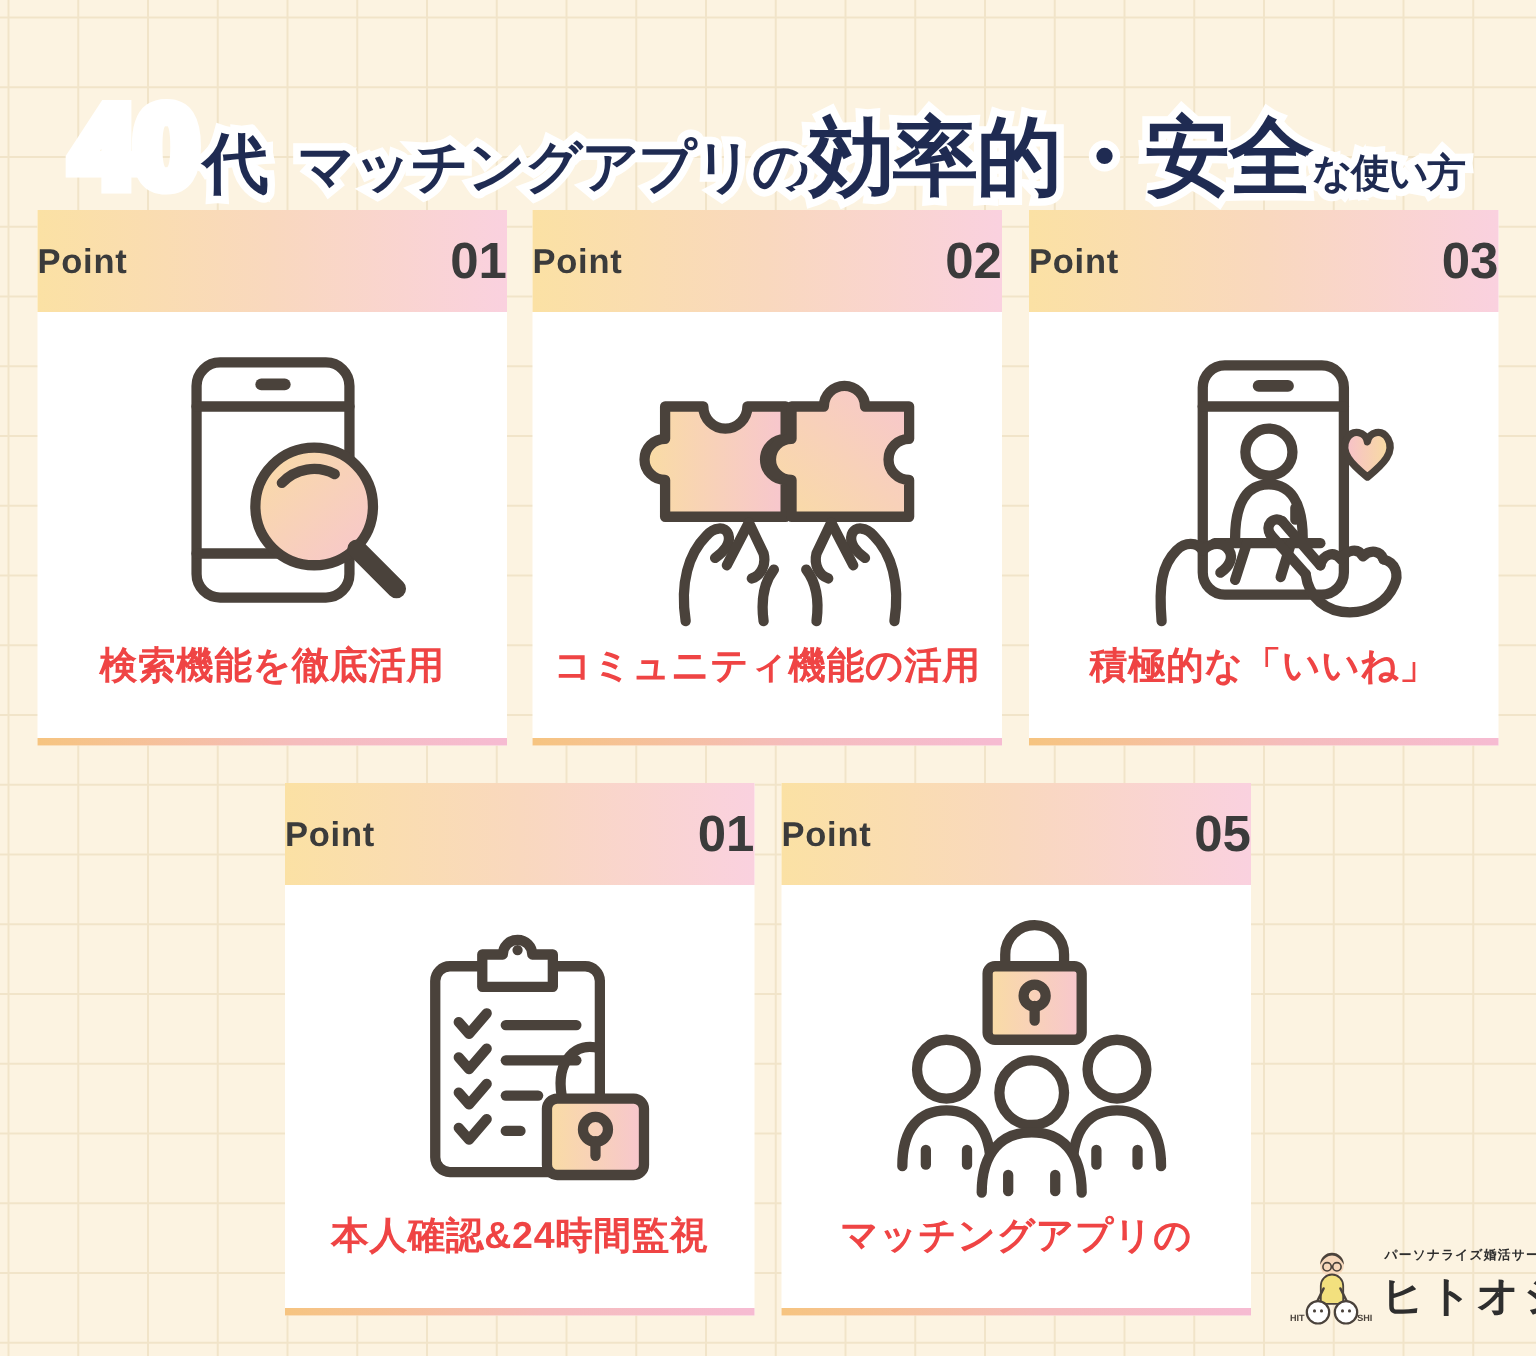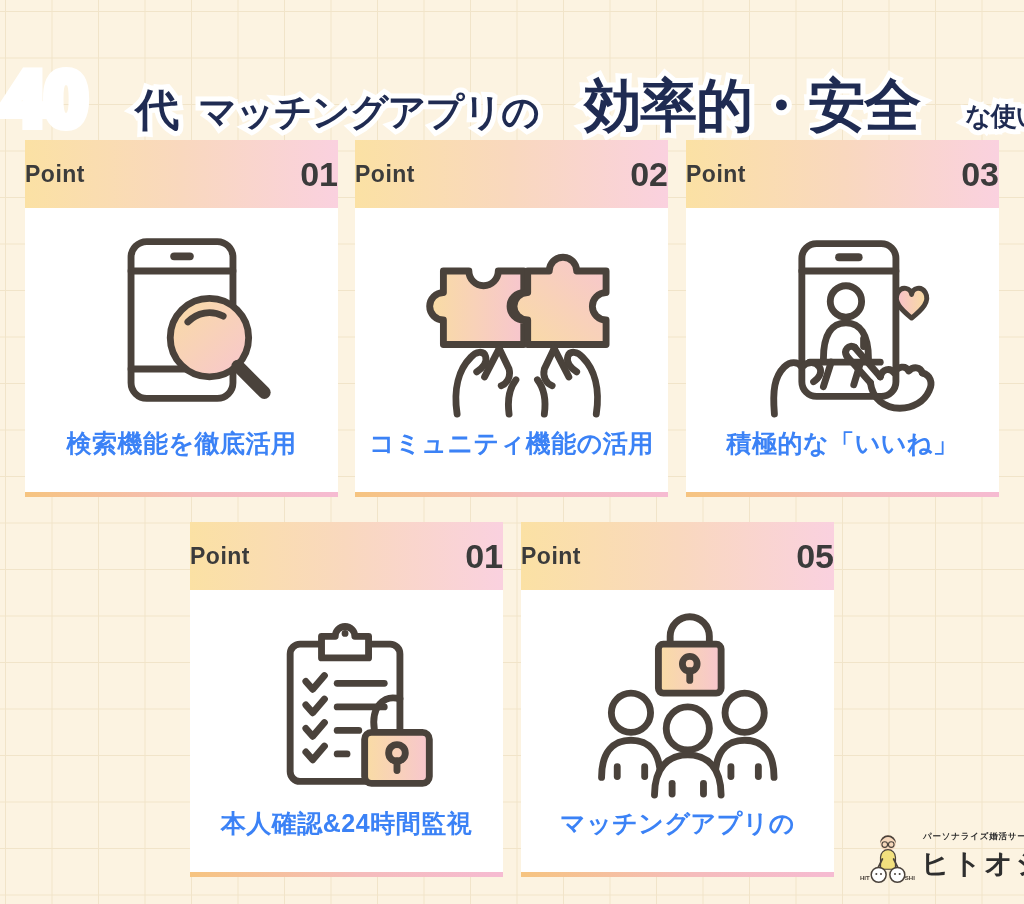--- a/index.html
+++ b/index.html
@@ -12,21 +12,21 @@
     background-size:46.5px 46.5px;
     background-position:5px 11px;
     font-family:"Liberation Sans","DejaVu Sans",sans-serif;
   }
   
   .title{
     position:absolute;top:40px;left:0;right:0;
     display:flex;justify-content:center;align-items:baseline;
     white-space:nowrap;font-weight:800;color:#1F2B52;line-height:1;
   }
-  .tp{position:relative;display:inline-block;z-index:0;margin-left:45px;}
+  .tp{position:relative;display:inline-block;z-index:0;}
   .tp::before{
     content:attr(data-text);position:absolute;left:0;top:0;z-index:-1;
     color:#fff;-webkit-text-stroke:10px #fff;
   }
   .tp.num{
     font-size:76px;margin-right:3px;
     background:linear-gradient(150deg,#F9AA3E 15%,#F3606F 85%);
     -webkit-background-clip:text;background-clip:text;color:transparent;
   }
   .tp.kmd{font-size:44px;}
@@ -42,21 +42,21 @@
   .c5{left:521px;top:522px;height:355px;}
   .card-header{
     flex:0 0 68px;display:flex;align-items:center;justify-content:space-between;gap:10px;
     background:linear-gradient(90deg,#FBE1A4 0%,#F9D8BE 50%,#FAD1DF 100%);
   }
   .point-label{font-size:23px;font-weight:700;color:#3B3B3B;letter-spacing:.5px;}
   .point-num{font-size:34px;font-weight:700;color:#3B3B3B;}
   .card-body{flex:1;display:flex;flex-direction:column;align-items:center;min-height:0;}
   .icon{flex:1;display:flex;align-items:center;justify-content:center;padding-top:4px;min-height:0;}
   .icon svg{width:206px;height:196px;}
-  .caption{font-size:25px;font-weight:800;color:#3b82f6;margin-bottom:32px;letter-spacing:.5px;white-space:nowrap;}
+  .caption{font-size:25px;font-weight:800;color:#ef4444;margin-bottom:32px;letter-spacing:.5px;white-space:nowrap;}
   .card-accent{flex:0 0 5px;background:linear-gradient(90deg,#F6C480 0%,#F5BCBC 55%,#F6BBD2 100%);}
   
   .logo{position:absolute;left:860px;top:829px;display:flex;align-items:flex-end;gap:5px;color:#2E2E2E;}
   .mascot svg{width:56px;height:60px;display:block;}
   .logo-text{display:flex;flex-direction:column;align-items:center;padding-bottom:6px;}
   .tagline{font-size:8.5px;letter-spacing:.8px;white-space:nowrap;font-weight:700;}
   .brand{font-size:28px;font-weight:800;letter-spacing:3px;margin-top:2px;white-space:nowrap;}
 </style>
 </head>
 <body>

